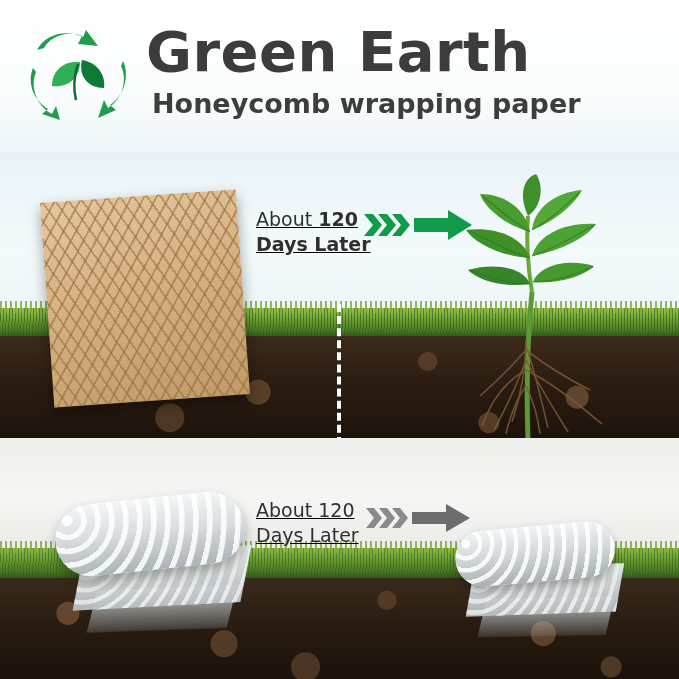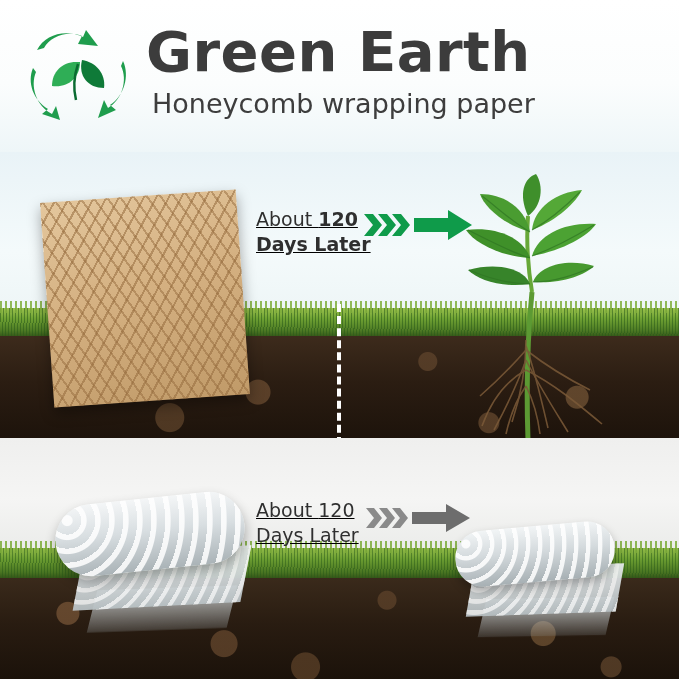--- a/index.html
+++ b/index.html
@@ -6,21 +6,21 @@
   body{width:679px;height:679px;overflow:hidden;font-family:"Liberation Sans",sans-serif;}
   .poster{position:relative;width:679px;height:679px;overflow:hidden;background:#a3a3a3;}
 
   
   .header{position:absolute;left:0;top:0;width:679px;height:152px;
           background:linear-gradient(180deg,#ffffff 0%,#fbfdfd 55%,#eef6f8 100%);}
   .logo{position:absolute;left:24px;top:28px;width:110px;height:92px;}
   .brand-title{position:absolute;left:146px;top:23px;font-size:56px;line-height:58px;
         font-weight:bold;color:#3c3c3c;letter-spacing:0.5px;font-family:"DejaVu Sans",sans-serif;}
   .brand-sub{position:absolute;left:152px;top:88px;font-size:27px;line-height:32px;
-        color:#3d3d3d;font-family:"DejaVu Sans",sans-serif;font-weight:400;}
+        color:#3d3d3d;font-family:"DejaVu Sans",sans-serif;font-weight:700;}
 
   
   .scene-top{position:absolute;left:0;top:152px;width:679px;height:286px;overflow:hidden;
              background:linear-gradient(180deg,#e7f2f6 0%,#f2f8fa 40%,#eaf3f5 100%);}
   .sky-top{position:absolute;left:0;top:0;width:679px;height:166px;
            background:linear-gradient(180deg,#e9f3f7 0%,#f4fafb 60%,#edf5f6 100%);}
   .grass-top{position:absolute;left:0;top:156px;width:679px;height:30px;
     background:
       repeating-linear-gradient(92deg, rgba(40,90,25,.55) 0 1px, rgba(0,0,0,0) 1px 3px),
       linear-gradient(180deg,#9cc24e 0%,#6fa233 35%,#4d7a24 75%,#2f4f16 100%);}

